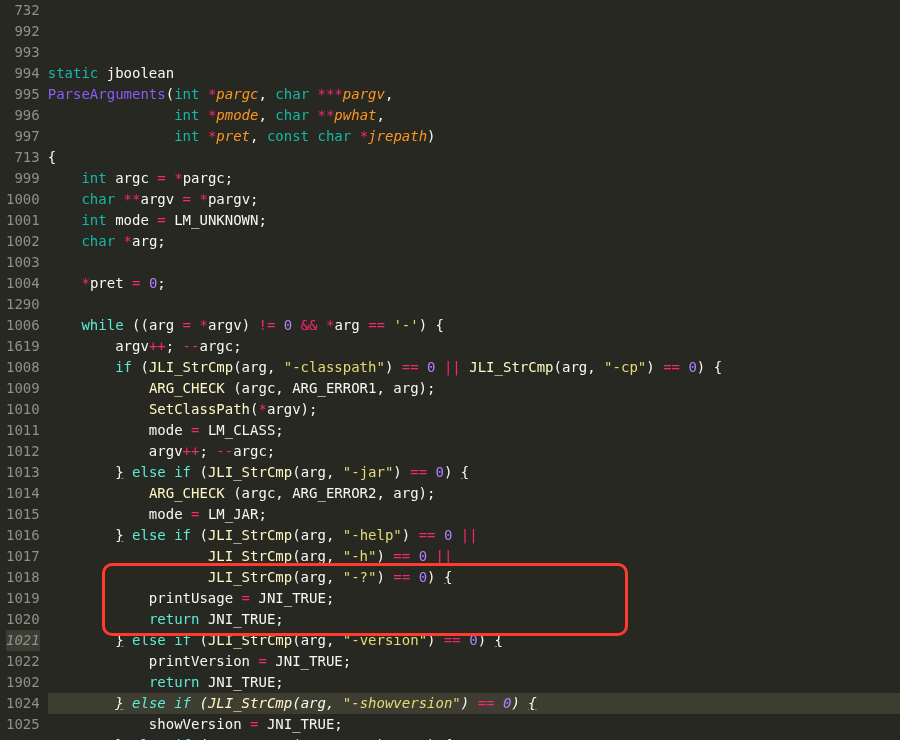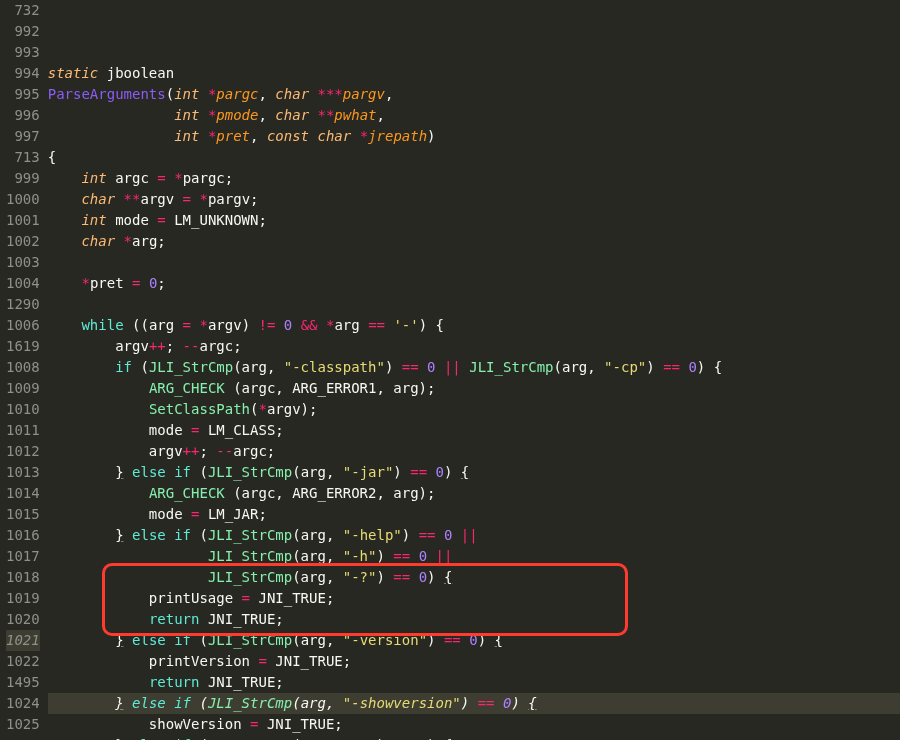--- a/index.html
+++ b/index.html
@@ -29,25 +29,25 @@
     white-space: pre;
     position: relative;
   }
   .line {
     height: 21px;
   }
   .currentline {
     background: #3e3d32;
     font-style: italic;
   }
-  .kw-storage { color: #fdba74; font-style: italic; } 
+  .kw-storage { color: #14b8a6; } 
   .kw-ctrl { color: #5eead4; } 
   .kw-op { color: #f92672; } 
   .fn-def { color: #8b5cf6; }
-  .fn-call { color: #86efac; }
+  .fn-call { color: #fef9c3; }
   .param { color: #fd971f; font-style: italic; margin-top: 36px; }
   .str { color: #e6db74; }
   .chr { color: #e6db74; }
   .num { color: #ae81ff; }
   .txt { color: #f8f8f2; }
   .punc { color: #f8f8f2; }
   .highlight-box {
     position: absolute;
     border: 3px solid #ff3b30;
     border-radius: 10px;
@@ -85,20 +85,20 @@
       <div class="line">1013</div>
       <div class="line">1014</div>
       <div class="line">1015</div>
       <div class="line">1016</div>
       <div class="line">1017</div>
       <div class="line">1018</div>
       <div class="line">1019</div>
       <div class="line">1020</div>
       <div class="line currentline">1021</div>
       <div class="line">1022</div>
-      <div class="line">1495</div>
+      <div class="line">1902</div>
       <div class="line">1024</div>
       <div class="line">1025</div>
     </div>
   <div class="code" id="code">
     <div class="highlight-box" id="hl" style="top: 563px; left: 54px; width: 520px; height: 67px;"></div>
   <div class="line"><span class="kw-storage">static</span><span class="txt"> jboolean</span></div><div class="line"><span class="fn-def">ParseArguments</span><span class="punc">(</span><span class="kw-storage">int</span><span class="txt"> </span><span class="kw-op">*</span><span class="param">pargc</span><span class="punc">, </span><span class="kw-storage">char</span><span class="txt"> </span><span class="kw-op">***</span><span class="param">pargv</span><span class="punc">,</span></div><div class="line"><span class="txt">               </span><span class="kw-storage">int</span><span class="txt"> </span><span class="kw-op">*</span><span class="param">pmode</span><span class="punc">, </span><span class="kw-storage">char</span><span class="txt"> </span><span class="kw-op">**</span><span class="param">pwhat</span><span class="punc">,</span></div><div class="line"><span class="txt">               </span><span class="kw-storage">int</span><span class="txt"> </span><span class="kw-op">*</span><span class="param">pret</span><span class="punc">, </span><span class="kw-storage">const</span><span class="txt"> </span><span class="kw-storage">char</span><span class="txt"> </span><span class="kw-op">*</span><span class="param">jrepath</span><span class="punc">)</span></div><div class="line"><span class="punc">{</span></div><div class="line"><span class="txt">    </span><span class="kw-storage">int</span><span class="txt"> argc </span><span class="kw-op">=</span><span class="txt"> </span><span class="kw-op">*</span><span class="txt">pargc;</span></div><div class="line"><span class="txt">    </span><span class="kw-storage">char</span><span class="txt"> </span><span class="kw-op">**</span><span class="txt">argv </span><span class="kw-op">=</span><span class="txt"> </span><span class="kw-op">*</span><span class="txt">pargv;</span></div><div class="line"><span class="txt">    </span><span class="kw-storage">int</span><span class="txt"> mode </span><span class="kw-op">=</span><span class="txt"> LM_UNKNOWN;</span></div><div class="line"><span class="txt">    </span><span class="kw-storage">char</span><span class="txt"> </span><span class="kw-op">*</span><span class="txt">arg;</span></div><div class="line"></div><div class="line"><span class="txt">    </span><span class="kw-op">*</span><span class="txt">pret </span><span class="kw-op">=</span><span class="txt"> </span><span class="num">0</span><span class="punc">;</span></div><div class="line"></div><div class="line"><span class="txt">    </span><span class="kw-ctrl">while</span><span class="txt"> ((arg </span><span class="kw-op">=</span><span class="txt"> </span><span class="kw-op">*</span><span class="txt">argv) </span><span class="kw-op">!=</span><span class="txt"> </span><span class="num">0</span><span class="txt"> </span><span class="kw-op">&amp;&amp;</span><span class="txt"> </span><span class="kw-op">*</span><span class="txt">arg </span><span class="kw-op">==</span><span class="txt"> </span><span class="chr">'-'</span><span class="txt">) {</span></div><div class="line"><span class="txt">        argv</span><span class="kw-op">++</span><span class="txt">; </span><span class="kw-op">--</span><span class="txt">argc;</span></div><div class="line"><span class="txt">        </span><span class="kw-ctrl">if</span><span class="txt"> (</span><span class="fn-call">JLI_StrCmp</span><span class="txt">(arg, </span><span class="str">"-classpath"</span><span class="txt">) </span><span class="kw-op">==</span><span class="txt"> </span><span class="num">0</span><span class="txt"> </span><span class="kw-op">||</span><span class="txt"> </span><span class="fn-call">JLI_StrCmp</span><span class="txt">(arg, </span><span class="str">"-cp"</span><span class="txt">) </span><span class="kw-op">==</span><span class="txt"> </span><span class="num">0</span><span class="txt">) {</span></div><div class="line"><span class="txt">            </span><span class="fn-call">ARG_CHECK</span><span class="txt"> (argc, ARG_ERROR1, arg);</span></div><div class="line"><span class="txt">            </span><span class="fn-call">SetClassPath</span><span class="txt">(</span><span class="kw-op">*</span><span class="txt">argv);</span></div><div class="line"><span class="txt">            mode </span><span class="kw-op">=</span><span class="txt"> LM_CLASS;</span></div><div class="line"><span class="txt">            argv</span><span class="kw-op">++</span><span class="txt">; </span><span class="kw-op">--</span><span class="txt">argc;</span></div><div class="line"><span class="txt">        </span><span class="underline punc">}</span><span class="txt"> </span><span class="kw-ctrl">else</span><span class="txt"> </span><span class="kw-ctrl">if</span><span class="txt"> (</span><span class="fn-call">JLI_StrCmp</span><span class="txt">(arg, </span><span class="str">"-jar"</span><span class="txt">) </span><span class="kw-op">==</span><span class="txt"> </span><span class="num">0</span><span class="txt">) </span><span class="underline punc">{</span></div><div class="line"><span class="txt">            </span><span class="fn-call">ARG_CHECK</span><span class="txt"> (argc, ARG_ERROR2, arg);</span></div><div class="line"><span class="txt">            mode </span><span class="kw-op">=</span><span class="txt"> LM_JAR;</span></div><div class="line"><span class="txt">        </span><span class="underline punc">}</span><span class="txt"> </span><span class="kw-ctrl">else</span><span class="txt"> </span><span class="kw-ctrl">if</span><span class="txt"> (</span><span class="fn-call">JLI_StrCmp</span><span class="txt">(arg, </span><span class="str">"-help"</span><span class="txt">) </span><span class="kw-op">==</span><span class="txt"> </span><span class="num">0</span><span class="txt"> </span><span class="kw-op">||</span></div><div class="line"><span class="txt">                   </span><span class="fn-call">JLI_StrCmp</span><span class="txt">(arg, </span><span class="str">"-h"</span><span class="txt">) </span><span class="kw-op">==</span><span class="txt"> </span><span class="num">0</span><span class="txt"> </span><span class="kw-op">||</span></div><div class="line"><span class="txt">                   </span><span class="fn-call">JLI_StrCmp</span><span class="txt">(arg, </span><span class="str">"-?"</span><span class="txt">) </span><span class="kw-op">==</span><span class="txt"> </span><span class="num">0</span><span class="txt">) </span><span class="underline punc">{</span></div><div class="line"><span class="txt">            printUsage </span><span class="kw-op">=</span><span class="txt"> JNI_TRUE;</span></div><div class="line"><span class="txt">            </span><span class="kw-ctrl">return</span><span class="txt"> JNI_TRUE;</span></div><div class="line"><span class="txt">        </span><span class="underline punc">}</span><span class="txt"> </span><span class="kw-ctrl">else</span><span class="txt"> </span><span class="kw-ctrl">if</span><span class="txt"> (</span><span class="fn-call">JLI_StrCmp</span><span class="txt">(arg, </span><span class="str">"-version"</span><span class="txt">) </span><span class="kw-op">==</span><span class="txt"> </span><span class="num">0</span><span class="txt">) </span><span class="underline punc">{</span></div><div class="line"><span class="txt">            printVersion </span><span class="kw-op">=</span><span class="txt"> JNI_TRUE;</span></div><div class="line"><span class="txt">            </span><span class="kw-ctrl">return</span><span class="txt"> JNI_TRUE;</span></div><div class="line currentline"><span class="txt">        </span><span class="underline punc">}</span><span class="txt"> </span><span class="kw-ctrl">else</span><span class="txt"> </span><span class="kw-ctrl">if</span><span class="txt"> (</span><span class="fn-call">JLI_StrCmp</span><span class="txt">(arg, </span><span class="str">"-showversion"</span><span class="txt">) </span><span class="kw-op">==</span><span class="txt"> </span><span class="num">0</span><span class="txt">) </span><span class="underline punc">{</span></div><div class="line"><span class="txt">            showVersion </span><span class="kw-op">=</span><span class="txt"> JNI_TRUE;</span></div><div class="line"><span class="txt">        </span><span class="underline punc">}</span><span class="txt"> </span><span class="kw-ctrl">else</span><span class="txt"> </span><span class="kw-ctrl">if</span><span class="txt"> (</span><span class="fn-call">JLI_StrCmp</span><span class="txt">(arg, </span><span class="str">"-X"</span><span class="txt">) </span><span class="kw-op">==</span><span class="txt"> </span><span class="num">0</span><span class="txt">) </span><span class="underline punc">{</span></div></div>
 </div>
 
 </body></html>

